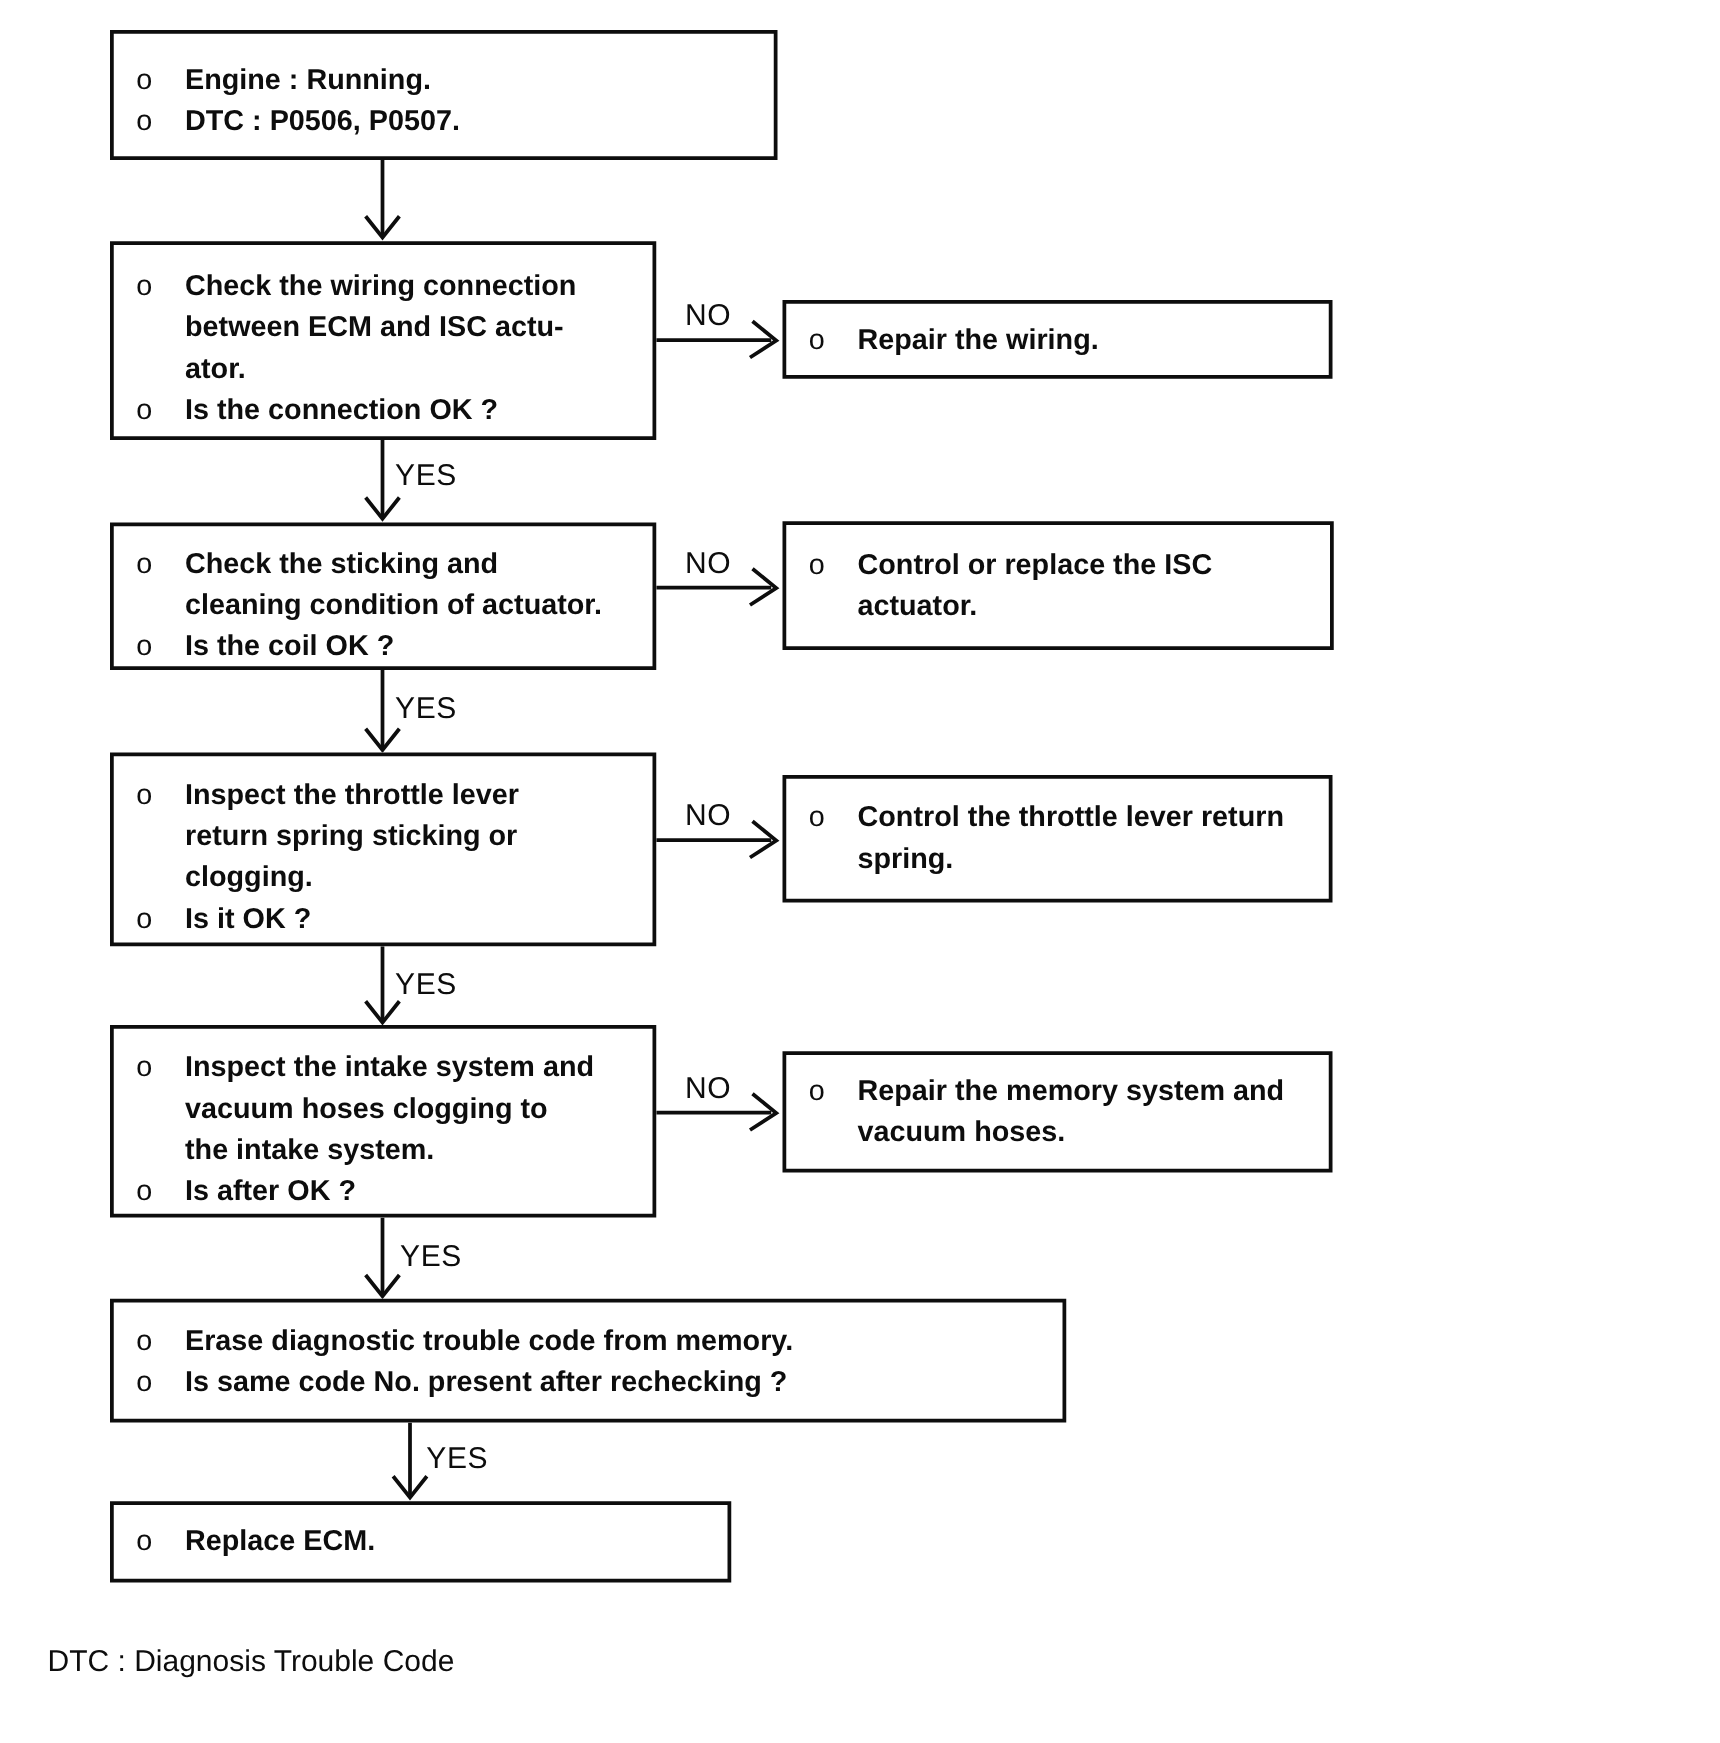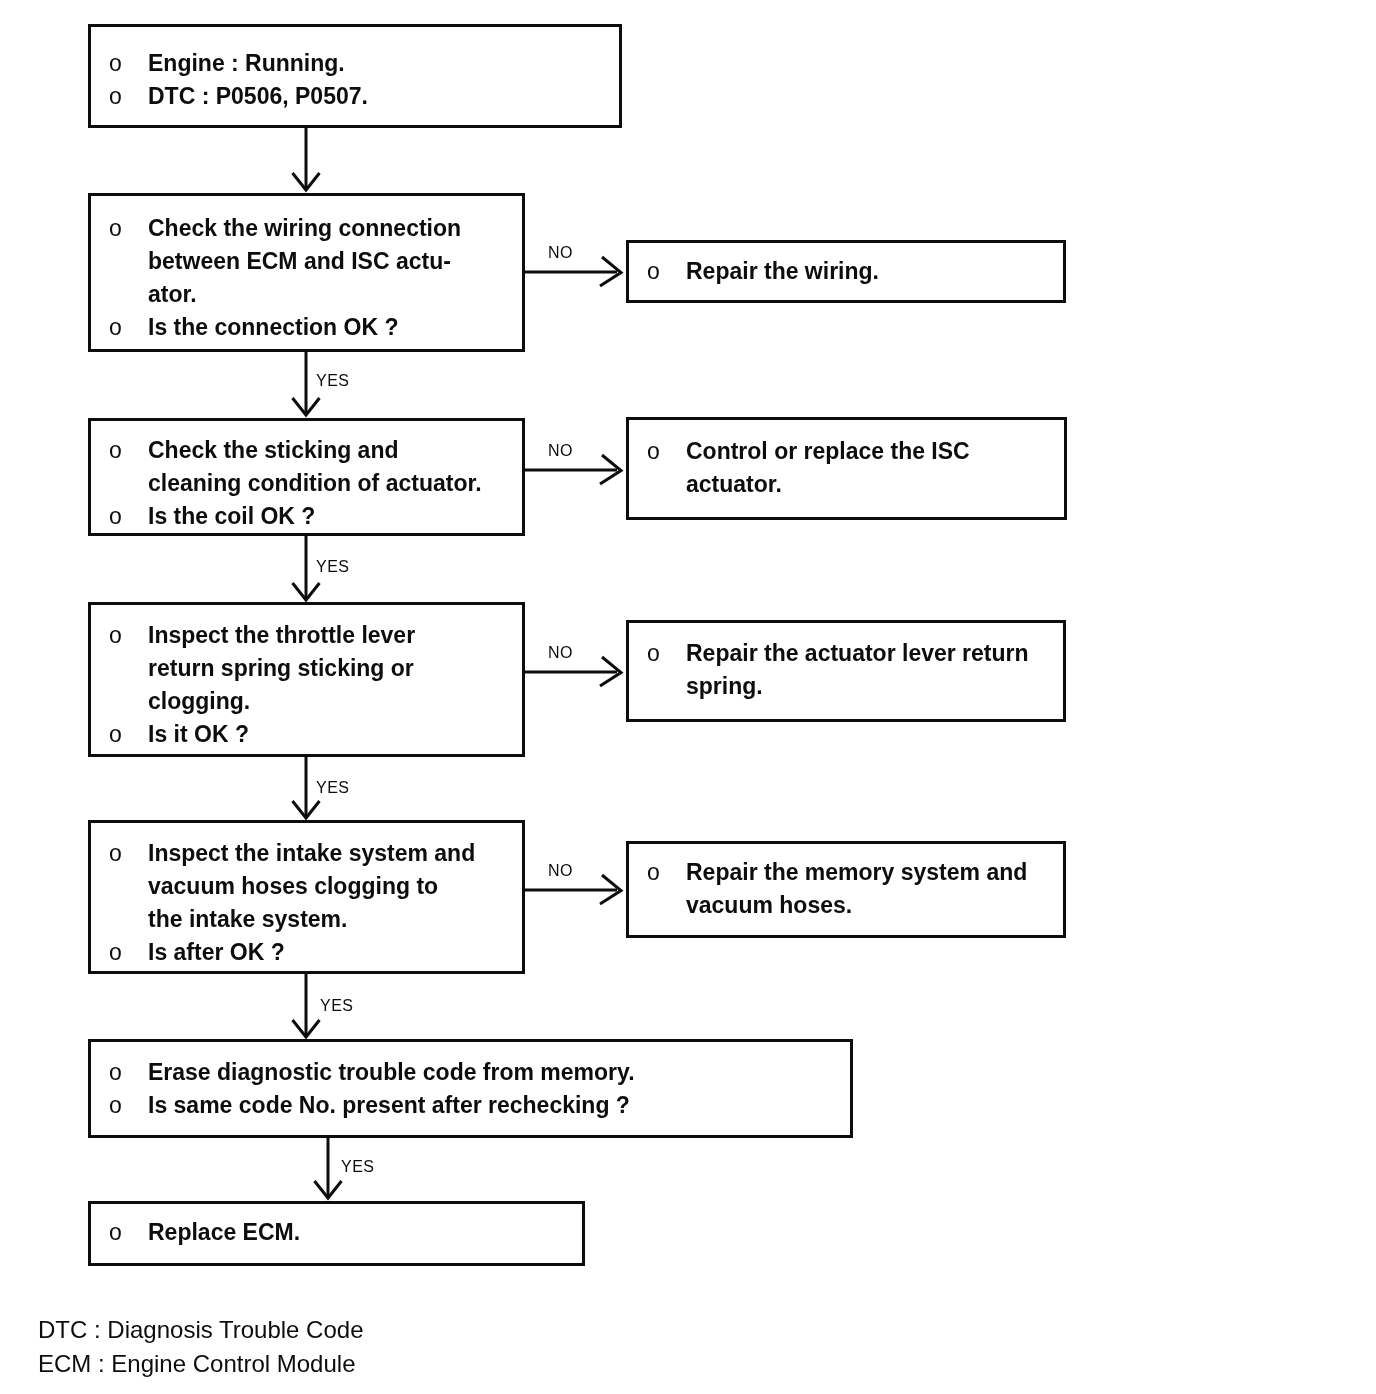--- a/index.html
+++ b/index.html
@@ -32,21 +32,21 @@
     flex: 0 0 39px;
     width: 39px;
   }
   .bullet .text {
     white-space: pre-line;
     flex: 1 1 auto;
     font-weight: bold;
   }
   .edge-label {
     position: absolute;
-    font-size: 16px;
+    font-size: 24px;
     line-height: 26px;
     letter-spacing: 0.5px;
   }
   #arrow-layer {
     position: absolute;
     left: 0;
     top: 0;
     width: 1376px;
     height: 1394px;
     pointer-events: none;
@@ -174,21 +174,21 @@
     </div>
     <div class="bullet">
       <span class="marker">o</span>
       <span class="text">Is it OK ?</span>
     </div>
   </div>
 
   <div class="flow-box" style="left:626px; top:620px; width:440px; height:102px; padding:14px 8px 0 18px;">
     <div class="bullet">
       <span class="marker">o</span>
-      <span class="text">Repair the actuator lever return
+      <span class="text">Control the throttle lever return
 spring.</span>
     </div>
   </div>
 
   <div class="flow-box" style="left:88px; top:820px; width:437px; height:154px; padding:14px 8px 0 18px;">
     <div class="bullet">
       <span class="marker">o</span>
       <span class="text">Inspect the intake system and
 vacuum hoses clogging to
 the intake system.</span>
@@ -231,16 +231,15 @@
   <div class="edge-label" style="left:320px; top:993px;">YES</div>
   <div class="edge-label" style="left:341px; top:1154px;">YES</div>
 
   <div class="edge-label" style="left:548px; top:240px;">NO</div>
   <div class="edge-label" style="left:548px; top:438px;">NO</div>
   <div class="edge-label" style="left:548px; top:640px;">NO</div>
   <div class="edge-label" style="left:548px; top:858px;">NO</div>
 
   <div class="legend">
     <div>DTC : Diagnosis Trouble Code</div>
-    <div>ECM : Engine Control Module</div>
   </div>
 
 </div>
 
 </body></html>

